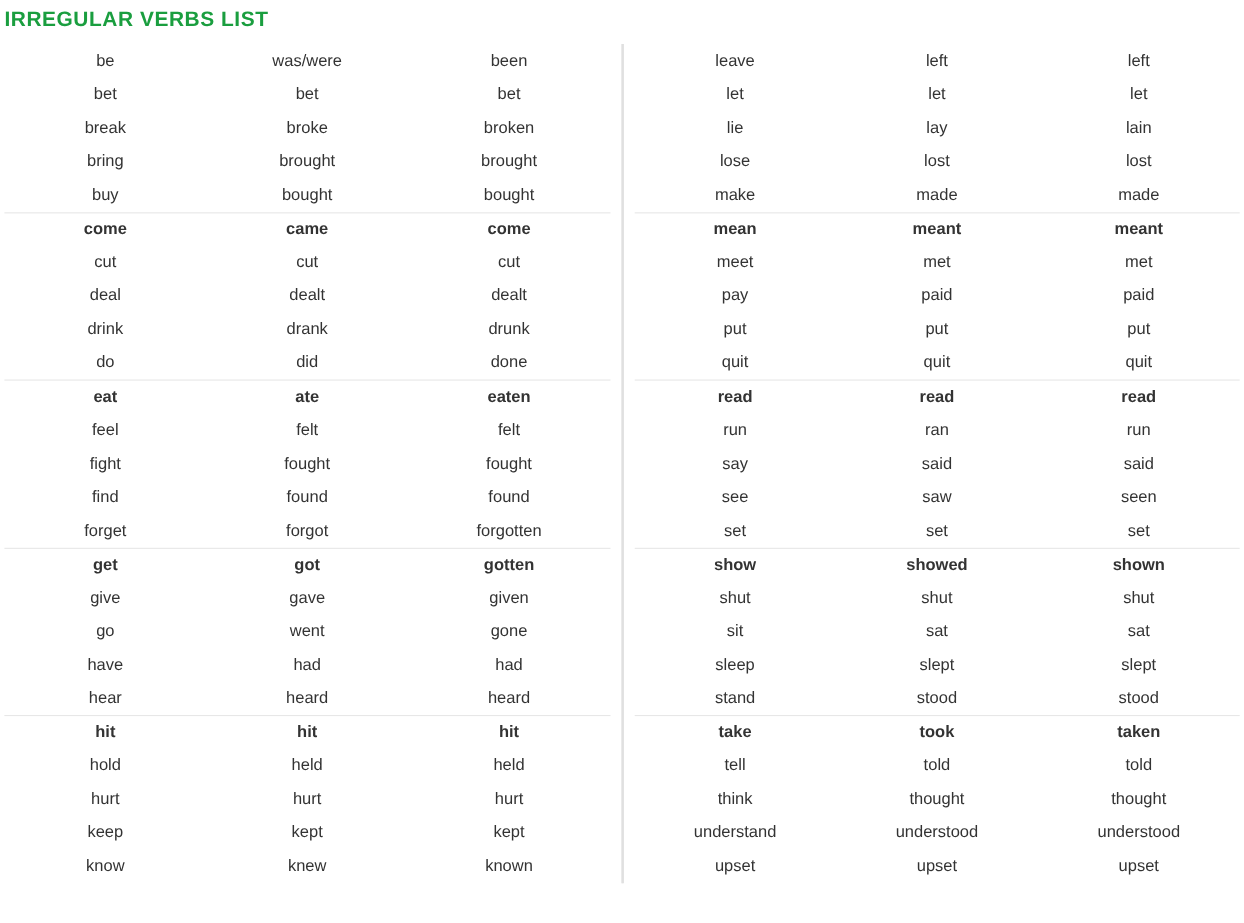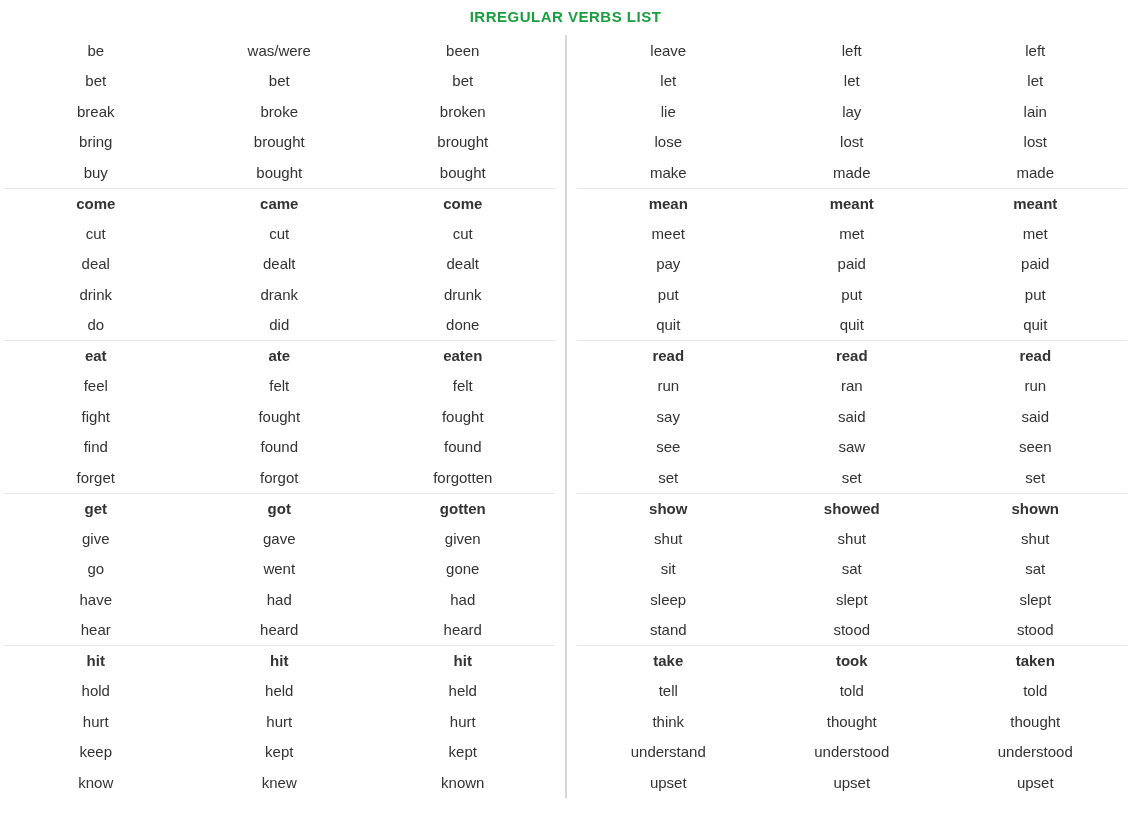--- a/index.html
+++ b/index.html
@@ -7,24 +7,24 @@
       padding: 0;
       box-sizing: border-box;
     }
     body {
       font-family: Verdana, Geneva, sans-serif;
       background: #ffffff;
       width: 1131px;
       padding: 8px 4px 12px 4px;
     }
     .title {
-      text-align: center;
+      text-align: left;
       color: #1a9e3f;
       font-weight: bold;
-      font-size: 15px;
+      font-size: 19px;
       letter-spacing: 0.5px;
       margin-bottom: 10px;
     }
     .columns {
       display: flex;
       flex-direction: row;
     }
     .col {
       flex: 1;
     }

